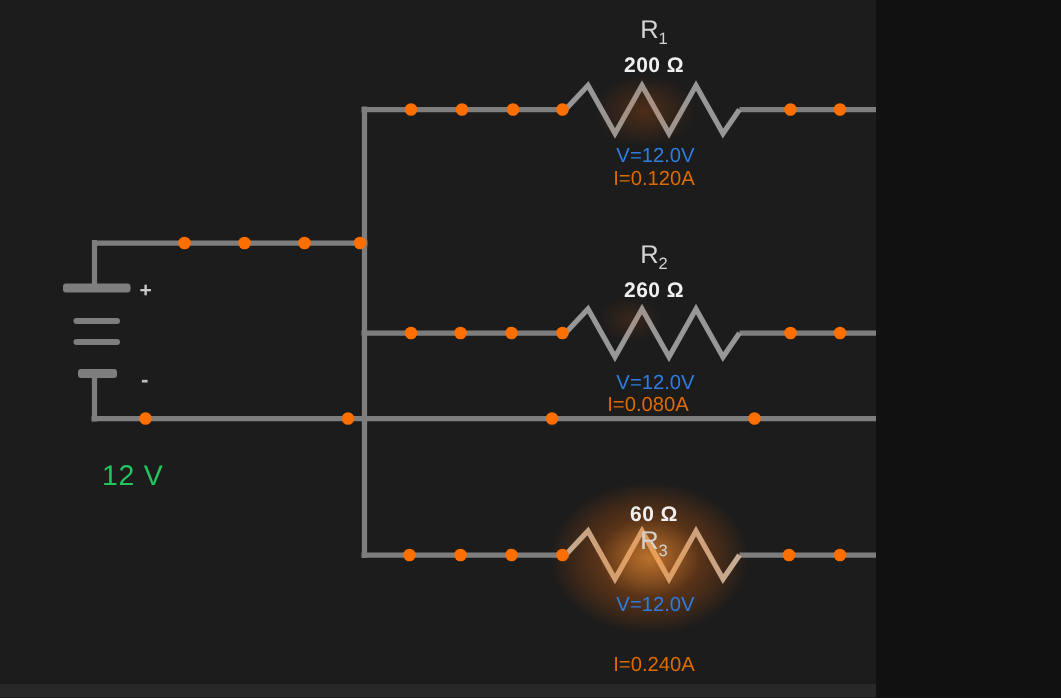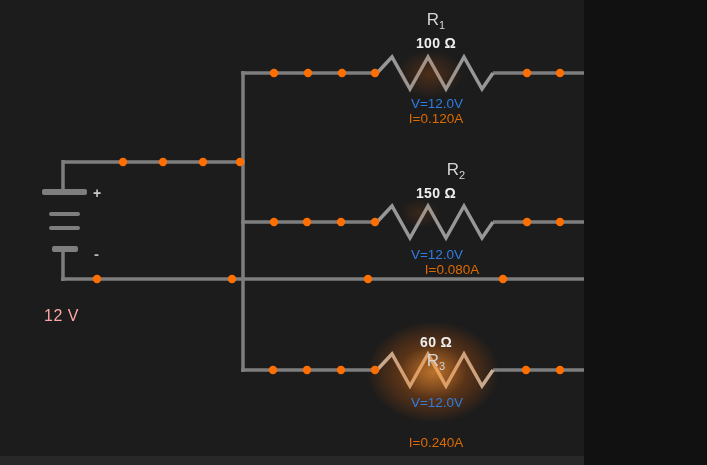--- a/index.html
+++ b/index.html
@@ -36,21 +36,21 @@
   .glow-faint{background:radial-gradient(closest-side,rgba(255,110,15,0.13),rgba(255,110,15,0) 75%);}
   .lbl{position:absolute;white-space:nowrap;line-height:1.15;}
   .centered{transform:translateX(-50%);text-align:center;}
   .res-name{font-size:17px;color:var(--color-label);}
   .res-name sub{font-size:11px;}
   .res-ohms{font-size:14px;font-weight:bold;color:var(--color-value);letter-spacing:0.3px;}
   .res-volt{font-size:13.5px;color:var(--color-voltage-text);}
   .res-curr{font-size:13.5px;color:var(--color-current-text);}
   .battery-plus{font-size:14px;font-weight:bold;color:#c9c9c9;}
   .battery-minus{font-size:15px;font-weight:bold;color:#bbbbbb;}
-  .battery-voltage{font-size:16px;font-weight:500;color:#fca5a5;letter-spacing:0.5px;}
+  .battery-voltage{font-size:19px;font-weight:500;color:#22c55e;letter-spacing:0.5px;margin-left:24px;}
   .bottom-bar{position:absolute;left:0;top:456px;width:707px;height:9px;background:var(--color-bottom-bar);}
 </style>
 </head>
 <body>
 
 <div class="canvas">
 
   <svg class="circuit-svg" width="707" height="465" viewBox="0 0 707 465">
 
     <g>
@@ -118,28 +118,28 @@
       <circle class="dot" cx="503" cy="279" r="4.2"></circle>
     </g>
   </svg>
 
   <div class="glow glow-weak" style="left:385px;top:42px;width:90px;height:64px;"></div>
   <div class="glow glow-faint" style="left:392px;top:193px;width:56px;height:40px;"></div>
   <div class="glow glow-strong-outer" style="left:348px;top:307px;width:170px;height:130px;"></div>
   <div class="glow glow-strong-inner" style="left:388px;top:337px;width:90px;height:70px;"></div>
 
   <div class="lbl centered res-name" style="left:436px;top:10px;"><span>R</span><sub>1</sub></div>
-  <div class="lbl centered res-ohms" style="left:436px;top:35px;">100 Ω</div>
+  <div class="lbl centered res-ohms" style="left:436px;top:35px;">200 Ω</div>
   <div class="lbl centered res-volt" style="left:437px;top:96px;">V=12.0V</div>
   <div class="lbl centered res-curr" style="left:436px;top:111px;">I=0.120A</div>
 
-  <div class="lbl centered res-name" style="left:456px;top:160px;text-align:center;"><span>R</span><sub>2</sub></div>
-  <div class="lbl centered res-ohms" style="left:436px;top:185px;">150 Ω</div>
+  <div class="lbl centered res-name" style="left:436px;top:160px;text-align:center;"><span>R</span><sub>2</sub></div>
+  <div class="lbl centered res-ohms" style="left:436px;top:185px;">260 Ω</div>
   <div class="lbl centered res-volt" style="left:437px;top:247px;">V=12.0V</div>
-  <div class="lbl centered res-curr" style="left:452px;top:262px;">I=0.080A</div>
+  <div class="lbl centered res-curr" style="left:432px;top:262px;">I=0.080A</div>
 
   <div class="lbl centered res-name" style="left:436px;top:310px;margin-top:41px;"><span>R</span><sub>3</sub></div>
   <div class="lbl centered res-ohms" style="left:436px;top:334px;">60 Ω</div>
   <div class="lbl centered res-volt" style="left:437px;top:395px;">V=12.0V</div>
   <div class="lbl centered res-curr" style="left:436px;top:411px;margin-top:24px;">I=0.240A</div>
 
   <div class="lbl battery-plus" style="left:93px;top:185px;">+</div>
   <div class="lbl battery-minus" style="left:94px;top:245px;">-</div>
   <div class="lbl battery-voltage" style="left:44px;top:307px;">12 V</div>
 

